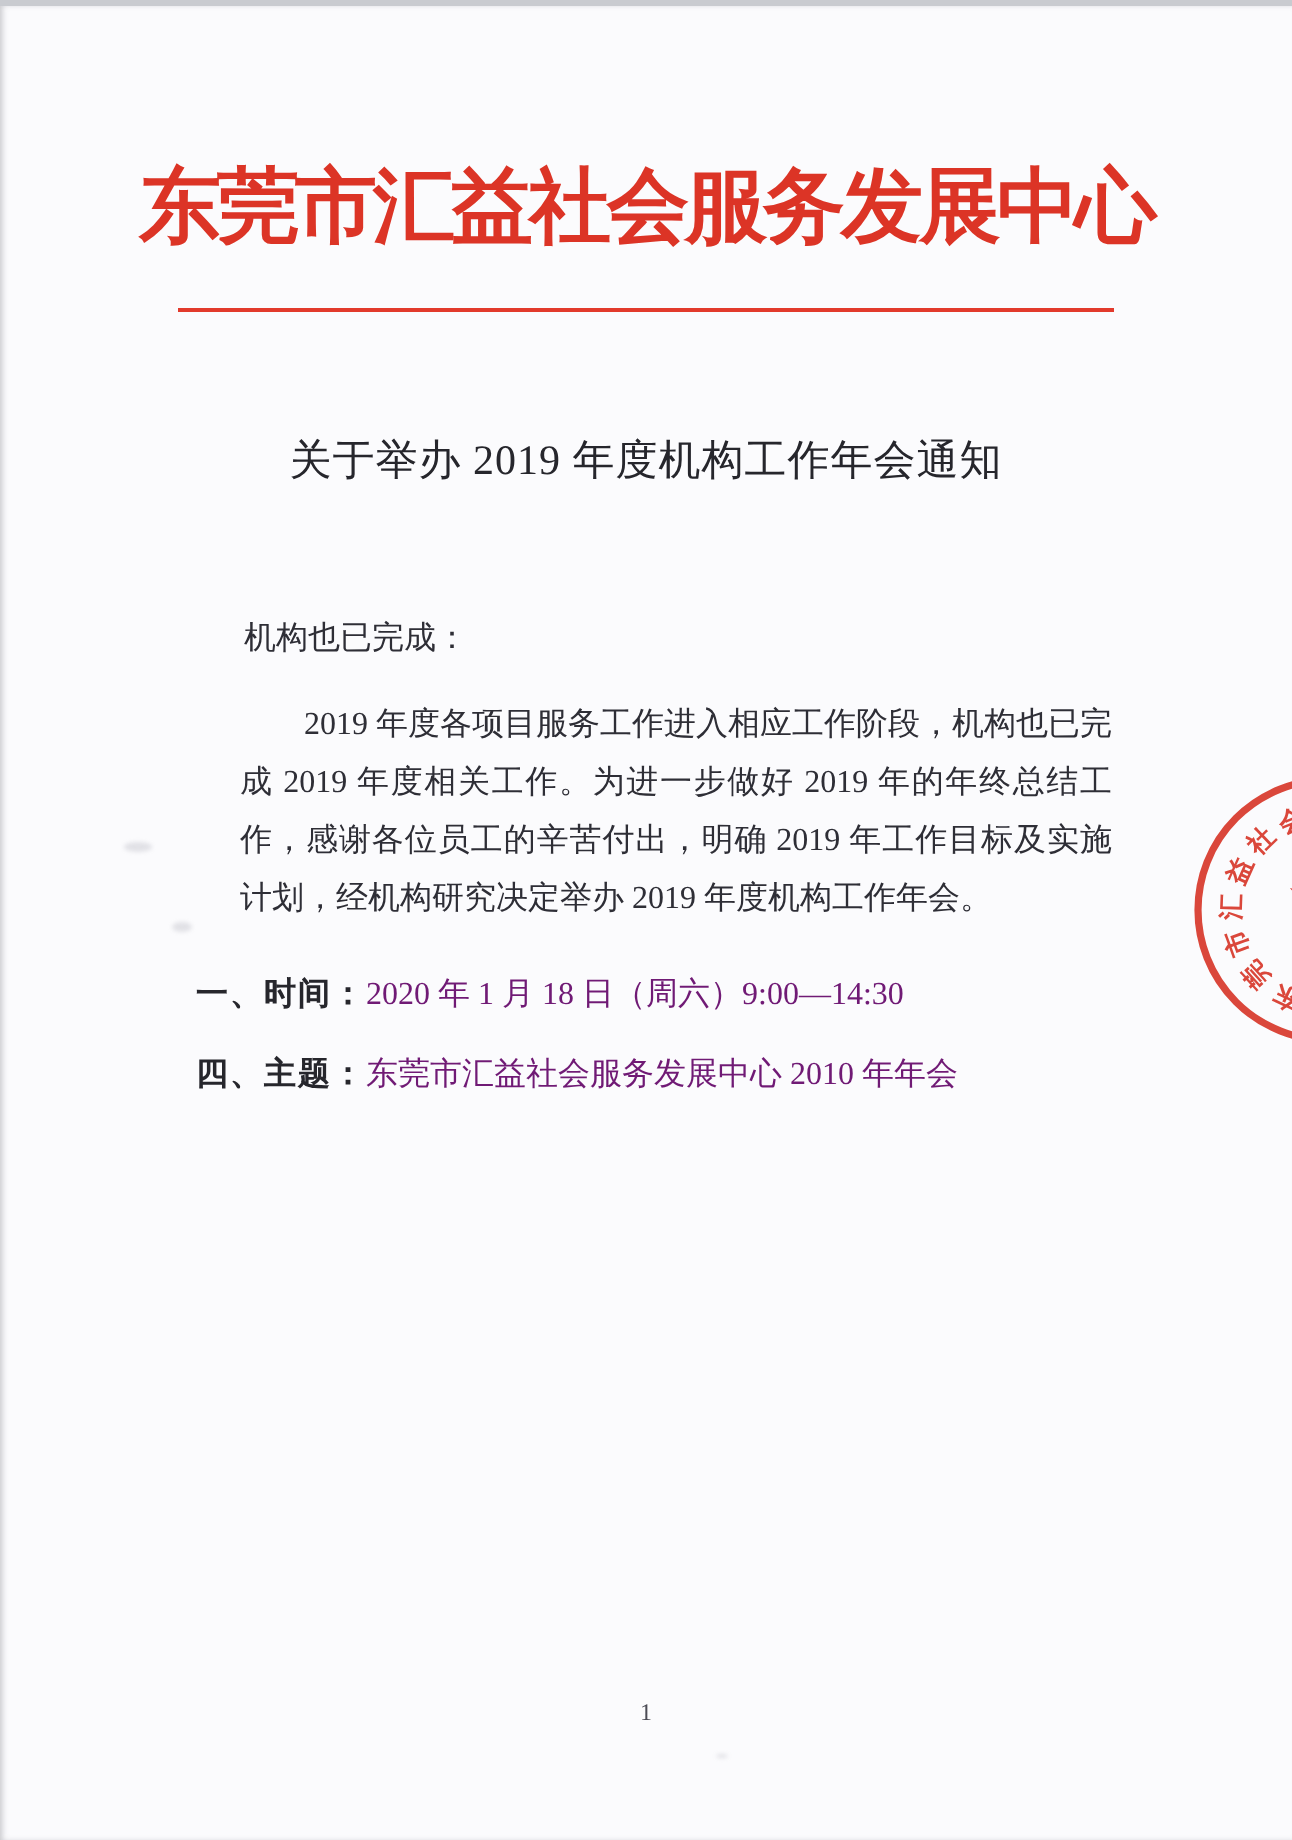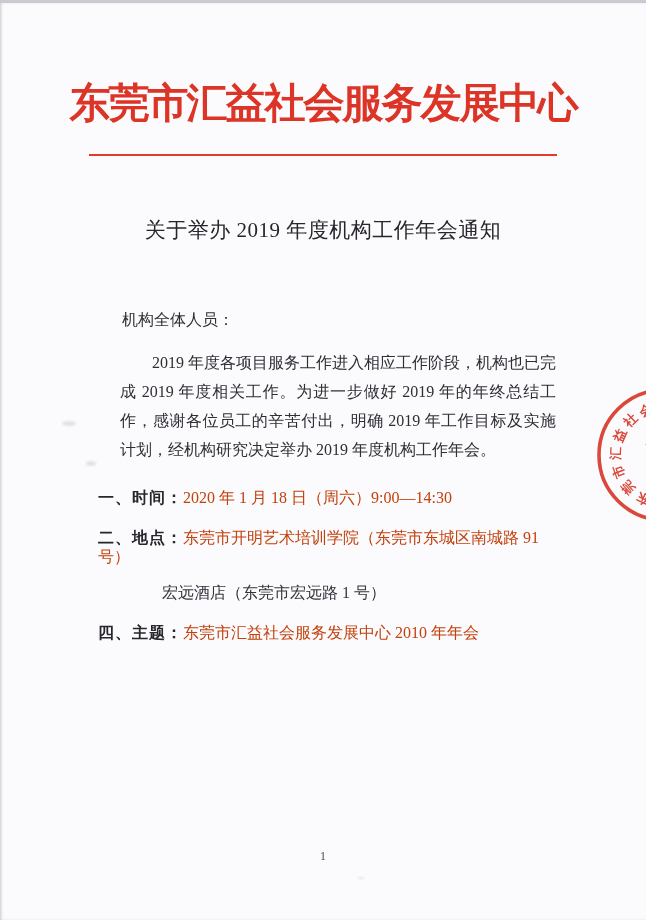--- a/index.html
+++ b/index.html
@@ -58,21 +58,21 @@
   .item{
     margin-bottom:21px;
     line-height:19px;
   }
   .item-head{
     font-family:"Liberation Sans","DejaVu Sans",sans-serif;
     font-weight:700;
     color:#26262c;
     letter-spacing:1px;
   }
-  .item-value{color:#c2410c;}
+  .item-value{color:#701a75;}
   .item-cont{
     margin:17px 0 0 64px;
     line-height:19px;
     color:#33333c;
   }
   .page-number{
     position:absolute;
     left:0;right:0;
     bottom:56px;
     text-align:center;
@@ -106,34 +106,30 @@
 </head>
 <body>
 
 <div class="page">
 
   <div class="org-name">东莞市汇益社会服务发展中心</div>
   <div class="red-rule"></div>
 
   <div class="doc-title">关于举办 2019 年度机构工作年会通知</div>
 
-  <div class="salutation">机构全体人员：</div>
+  <div class="salutation">机构也已完成：</div>
 
   <p class="body-para">2019 年度各项目服务工作进入相应工作阶段，机构也已完成 2019 年度相关工作。为进一步做好 2019 年的年终总结工作，感谢各位员工的辛苦付出，明确 2019 年工作目标及实施计划，经机构研究决定举办 2019 年度机构工作年会。</p>
 
   <div class="items">
 
     <div class="item">
       <span class="item-head">一、</span><span class="item-head">时间：</span><span class="item-value">2020 年 1 月 18 日（周六）9:00—14:30</span>
     </div>
 
-    <div class="item">
-      <span class="item-head">二、</span><span class="item-head">地点：</span><span class="item-value">东莞市开明艺术培训学院（东莞市东城区南城路 91 号）</span>
-      <div class="item-cont">宏远酒店（东莞市宏远路 1 号）</div>
-    </div>
 
 
     <div class="item">
       <span class="item-head">四、</span><span class="item-head">主题：</span><span class="item-value">东莞市汇益社会服务发展中心 2010 年年会</span>
     </div>
 
 
   </div>
 
   <svg class="seal" viewBox="0 0 160 170" xmlns="http://www.w3.org/2000/svg">

